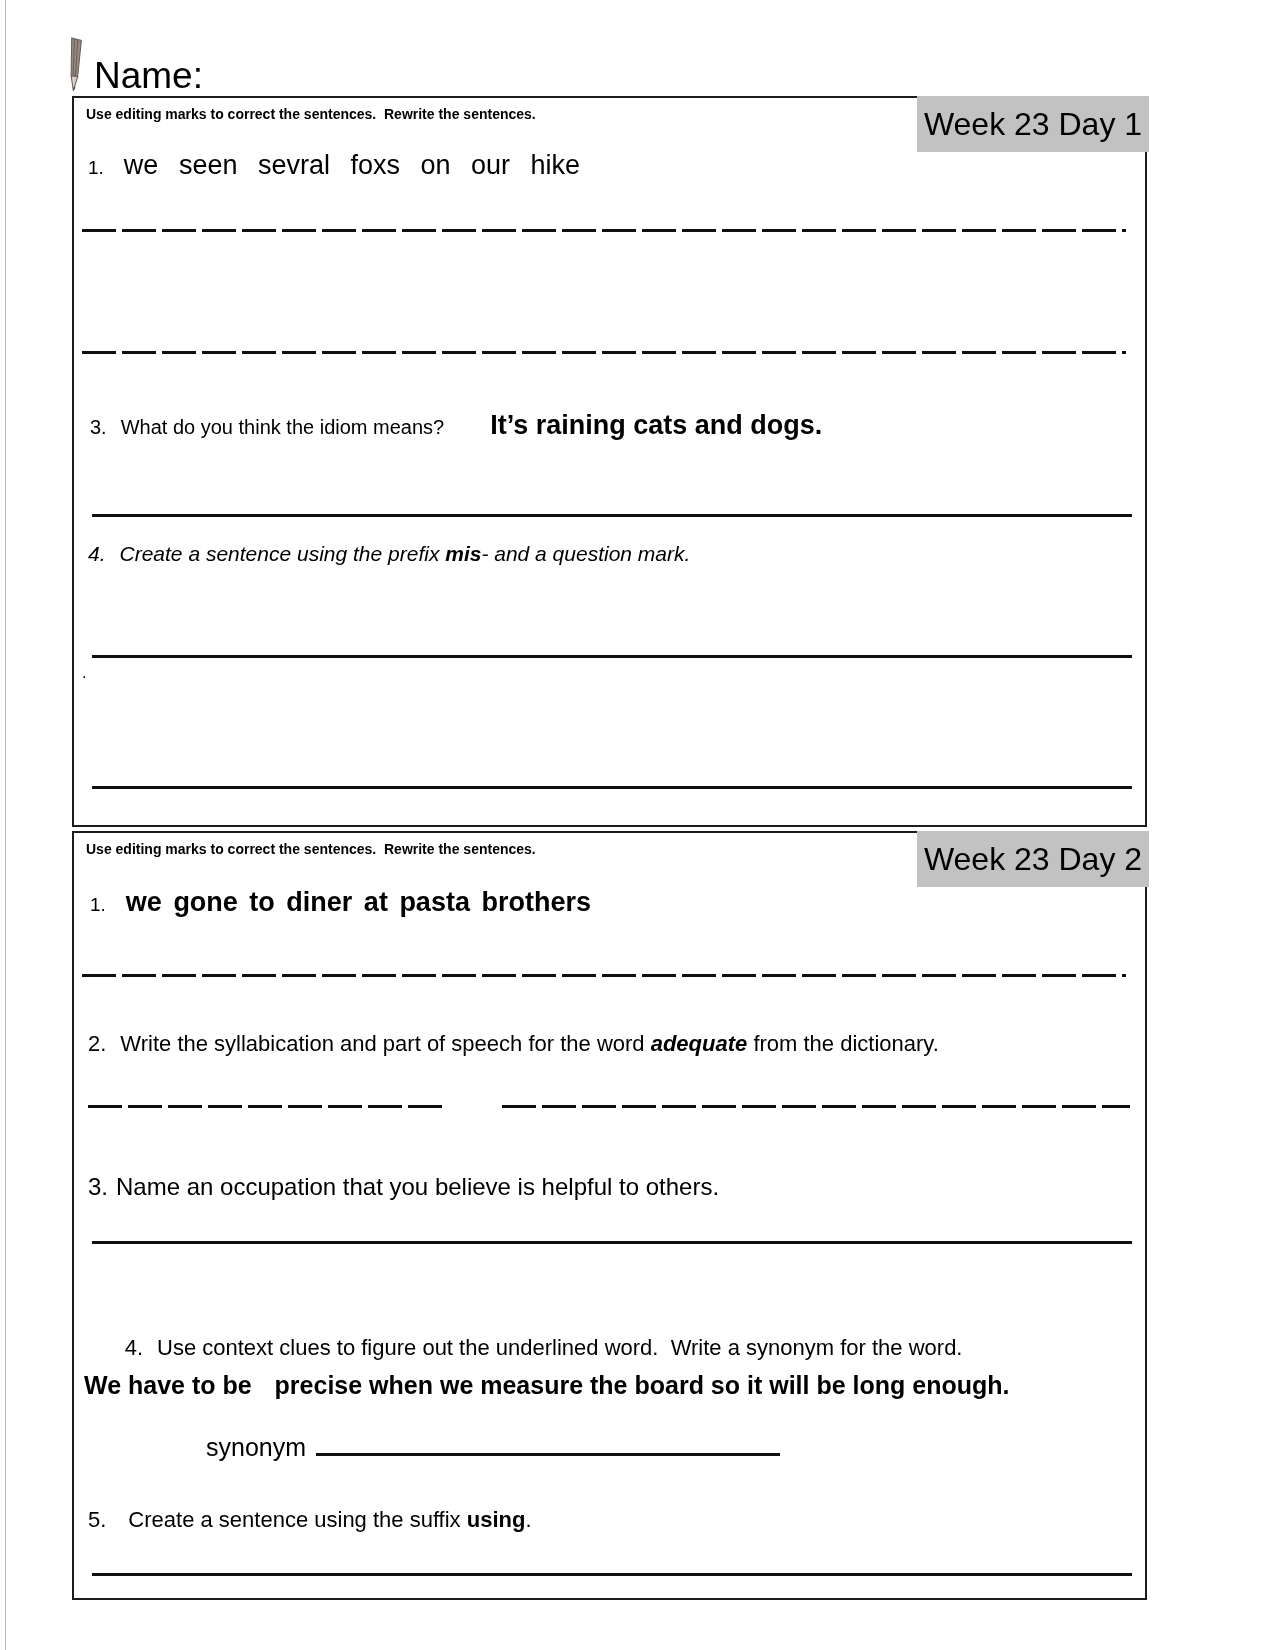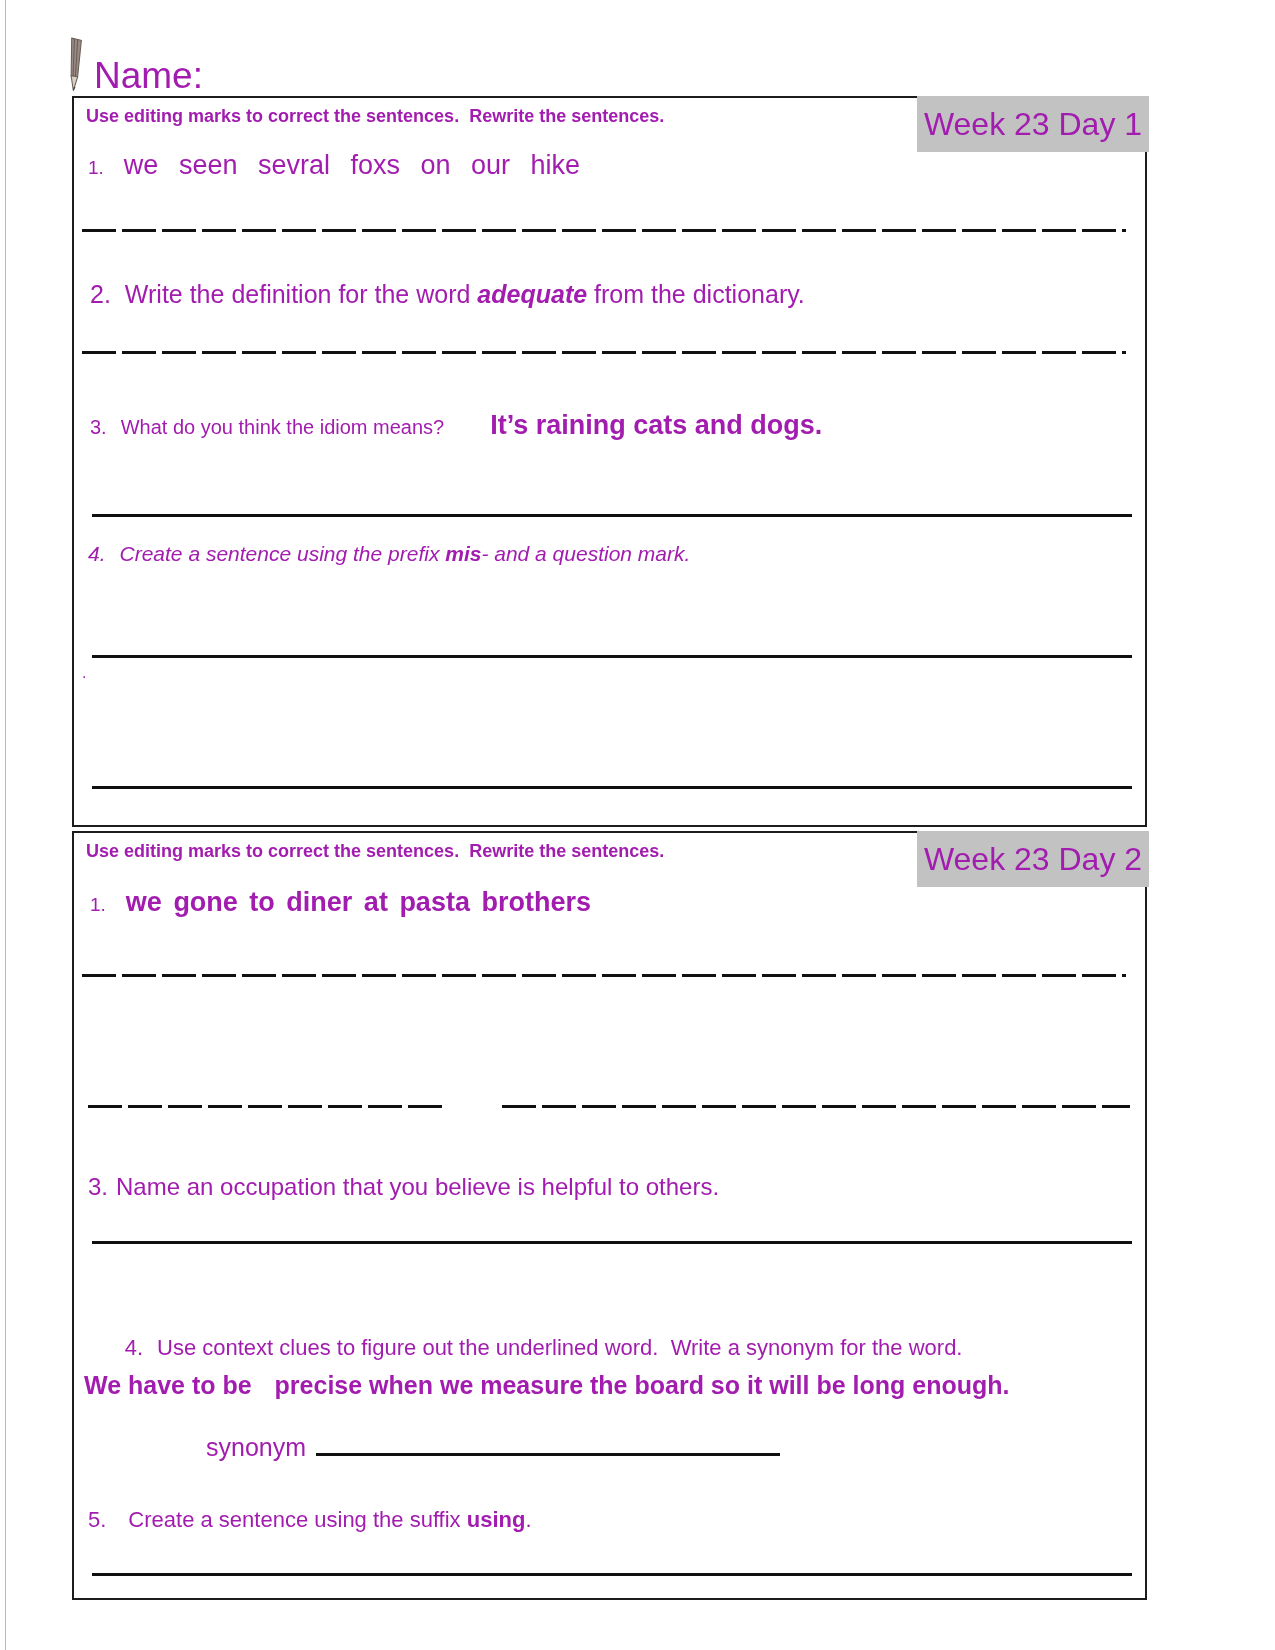--- a/index.html
+++ b/index.html
@@ -1,40 +1,40 @@
 <!DOCTYPE html>
 <html><head>
 <meta charset="utf-8">
 <style>
   html,body{margin:0;padding:0;background:#ffffff;}
   #page{
     position:relative;
     width:1275px;height:1650px;
     background:#ffffff;
     font-family:"Liberation Sans", sans-serif;
-    color:#a21caf;
+    color:#000000;
     overflow:hidden;
   }
   .page-edge{position:absolute;left:5px;top:0;width:1px;height:100%;background:#b9b9b9;}
 
   
   .name-row{position:absolute;left:62px;top:36px;display:flex;align-items:flex-end;}
   .pencil{margin-right:4px;margin-bottom:2px;}
   .name-label{font-size:37px;line-height:48px;}
   .name-line{display:inline-block;width:470px;border-bottom:4px solid #0c0c0c;height:40px;margin-left:2px;}
 
   
   .qbox{position:absolute;left:72px;width:1071px;border:2px solid #1c1c1c;background:#ffffff;}
   #box1{top:96px;height:727px;}
   #box2{top:831px;height:765px;}
 
   .row{position:absolute;white-space:nowrap;}
   .ws-pre{white-space:pre-wrap;}
 
-  .instr{left:12px;top:8px;font-size:18px;font-weight:bold;}
+  .instr{left:12px;top:8px;font-size:14px;font-weight:bold;}
   .badge{
     position:absolute;top:-2px;right:-4px;width:232px;height:56px;
     display:flex;align-items:center;justify-content:center;
     font-size:32px;
     text-align:right;
   }
 
   .num-sm{font-size:19px;margin-right:20px;}
   .num{margin-right:14px;}
   .emph{font-weight:bold;font-style:italic;}
@@ -99,23 +99,20 @@
 
   <div class="qbox" id="box1">
     <div class="badge" style="background: rgb(194, 194, 194);">Week 23 Day 1</div>
     <div class="row instr ws-pre">Use editing marks to correct the sentences.  Rewrite the sentences.</div>
 
     <div class="row b1-q1">
       <span class="num-sm">1.</span><span class="txt">we seen sevral foxs on our hike</span>
     </div>
     <div class="dash-line b1-line1"></div>
 
-    <div class="row b1-q2">
-      <span class="num">2.</span><span>Write the definition for the word </span><span class="emph">adequate</span><span> from the dictionary.</span>
-    </div>
     <div class="dash-line b1-line2"></div>
 
     <div class="row b1-q3">
       <span class="num">3.</span><span>What do you think the idiom means?</span><span class="idiom">It’s raining cats and dogs.</span>
     </div>
     <div class="solid-line b1-line3"></div>
 
     <div class="row b1-q4">
       <span class="num">4.</span><span>Create a sentence using the prefix </span><span class="bold">mis</span><span>- and a question mark.</span>
     </div>
@@ -128,20 +125,23 @@
 
   <div class="qbox" id="box2">
     <div class="badge" style="background: rgb(194, 194, 194);">Week 23 Day 2</div>
     <div class="row instr ws-pre">Use editing marks to correct the sentences.  Rewrite the sentences.</div>
 
     <div class="row b2-q1">
       <span class="num-sm">1.</span><span class="txt">we gone to diner at pasta brothers</span>
     </div>
     <div class="dash-line b2-line1"></div>
 
+    <div class="row b2-q2">
+      <span class="num">2.</span><span>Write the syllabication and part of speech for the word </span><span class="emph">adequate</span><span> from the dictionary.</span>
+    </div>
     <div class="dash-line b2-line2a"></div>
     <div class="dash-line b2-line2b"></div>
 
     <div class="row b2-q3">
       <span class="num">3.</span><span>Name an occupation that you believe is helpful to others.</span>
     </div>
     <div class="solid-line b2-line3"></div>
 
     <div class="row b2-q4 ws-pre">
       <span class="num">4.</span><span>Use context clues to figure out the underlined word.  Write a synonym for the word.</span>

